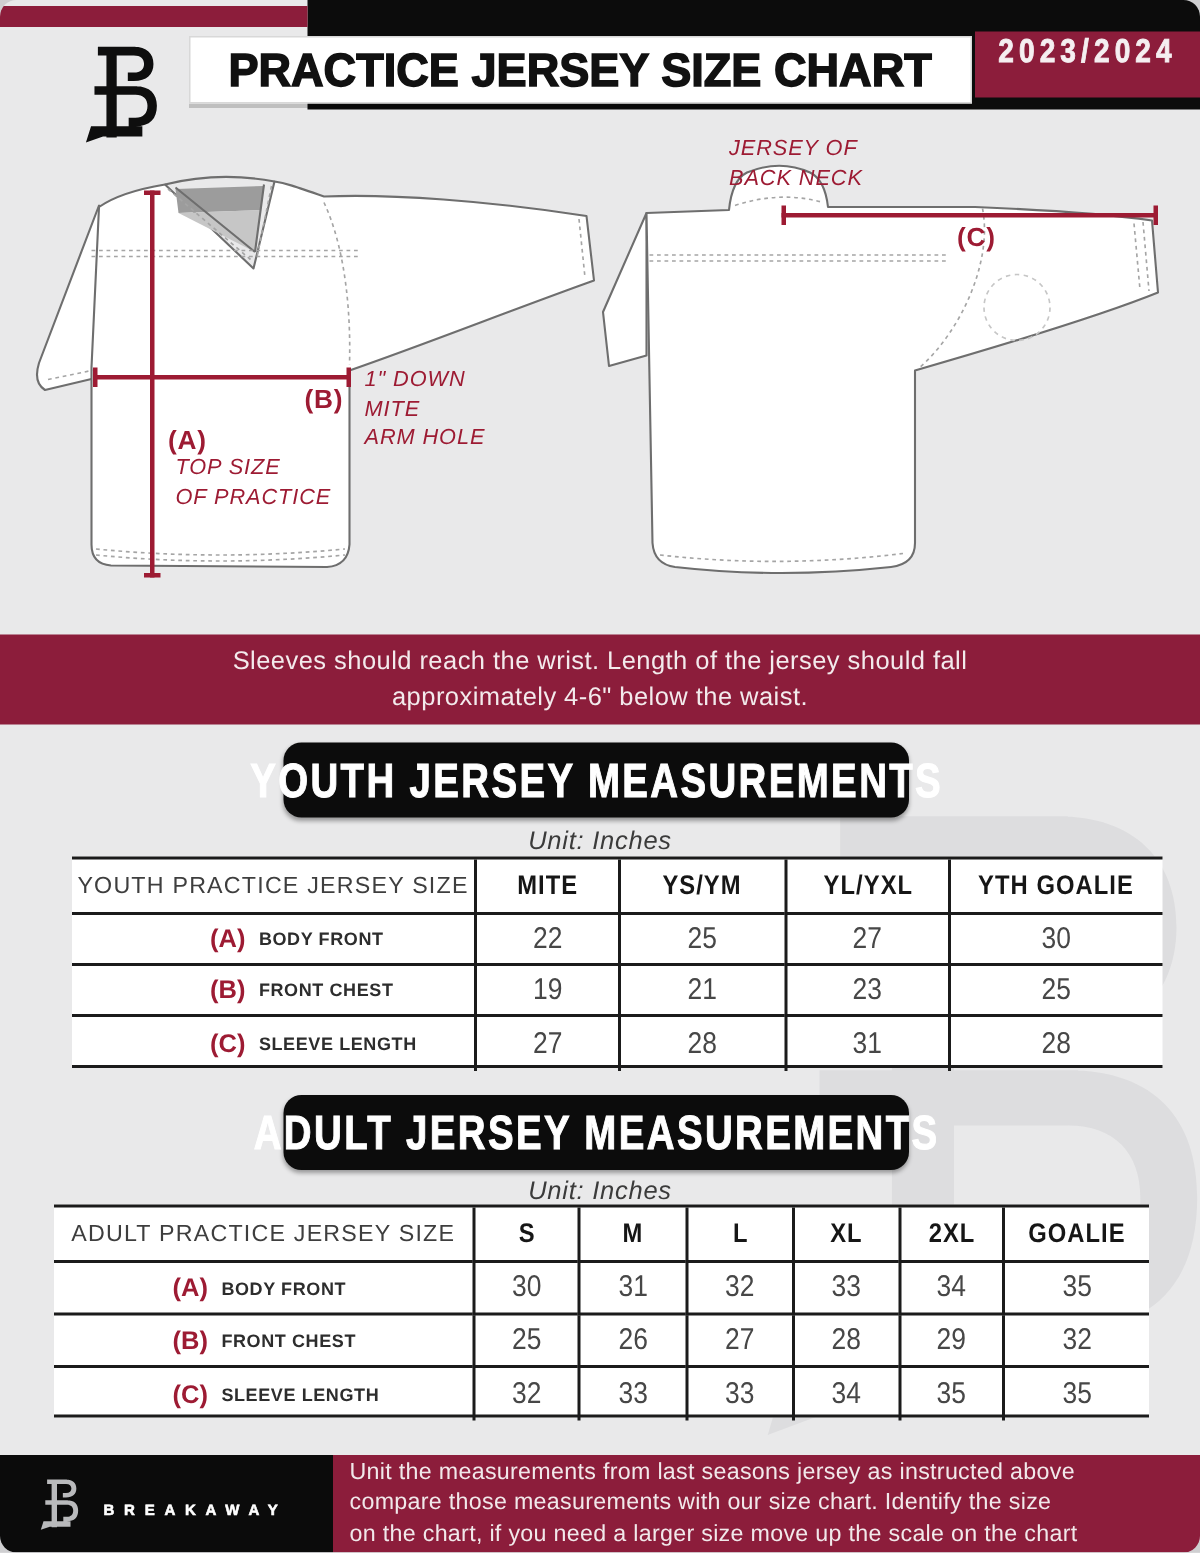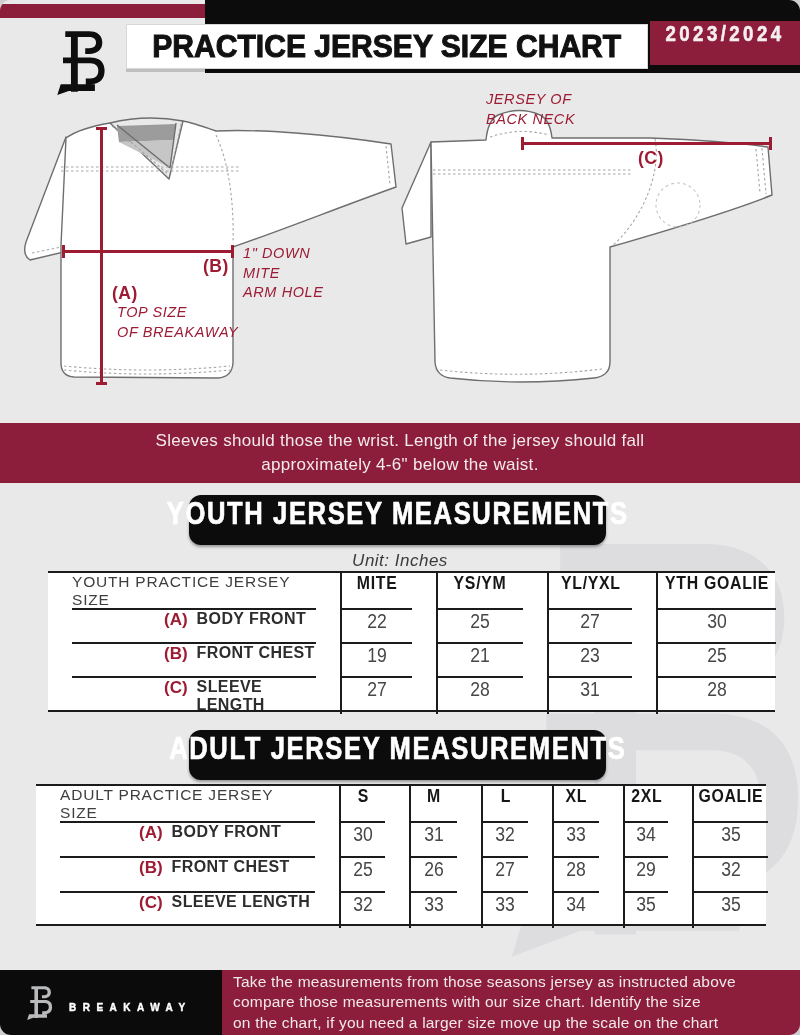--- a/index.html
+++ b/index.html
@@ -49,43 +49,43 @@
   
   .notice {
     left:0; top:423px; width:800px; height:60px; background:var(--maroon);
     display:flex; flex-direction:column; align-items:center; justify-content:center;
     color:#f3eaec; font-size:17px; line-height:24.5px; letter-spacing:0.3px;
   }
 
   
   .pill {
     left:189px; width:417px; height:50px; background:#0c0c0c; border-radius:12px;
-    display:flex; justify-content:center;
+    display:flex; align-items:center; justify-content:center;
     box-shadow:0 2px 3px rgba(0,0,0,0.35);
   }
   .pill-text {
     color:#fff; font-size:32px; font-weight:bold; letter-spacing:2px;
     -webkit-text-stroke:0.7px #fff; transform:scaleX(0.80); white-space:nowrap;
   }
   .unit { width:800px; left:0; text-align:center; font-style:italic; font-size:17px;
           color:#3b3b3b; font-weight:500; letter-spacing:0.5px; }
 
   
   .tbl { position:absolute; display:grid; background:#fff;
          border-top:2px solid var(--bord); border-bottom:2px solid var(--bord); }
-  .tbl > div { display:flex; align-items:flex-start; justify-content:center;
-               border-bottom:2px solid var(--bord);margin-left:24px; }
+  .tbl > div { display:flex; align-items:center; justify-content:center;
+               border-bottom:2px solid var(--bord); }
   .tbl > div.lr { border-bottom:none; }
   .tbl > div.vl { border-left:2px solid var(--bord); }
   .cell-lab { justify-content:flex-start !important; }
   .hl { font-size:15.5px; color:#3e3e3e; letter-spacing:0.8px; }
   .ch { font-size:18px; font-weight:bold; color:#161616; letter-spacing:0.8px; transform:scaleX(0.88); white-space:nowrap; }
   .num { font-size:20px; color:#474747; transform:scaleX(0.88); }
   .rk { font-size:17px; font-weight:bold; color:var(--ann); margin-right:9px; }
-  .rl { font-size:16px; font-weight:600; color:#2d2d2d; letter-spacing:0.4px; }
+  .rl { font-size:12px; font-weight:600; color:#2d2d2d; letter-spacing:0.4px; }
   .tbl-youth .cell-lab { padding-left:92px; }
   .tbl-adult .cell-lab { padding-left:79px; }
   .tbl-youth .hl, .tbl-adult .hl { padding-left:0; }
   .tbl-youth > .cell-lab.hdr, .tbl-adult > .cell-lab.hdr { justify-content:center !important; padding-left:0 !important; }
 
   
   .footer-black { left:0; top:970px; width:222px; height:65px; background:#0b0b0b;
                   display:flex; align-items:center; }
   .logo-footer { position:absolute; left:26px; top:14px; width:30px; height:37px; color:#b9babc; }
   .brand-text { position:absolute; left:69px; top:0; height:75px; display:flex; align-items:center;
@@ -171,38 +171,38 @@
     </g>
   </svg>
 
   <div class="mline-v" style="left:100px;top:127px;height:258px"></div>
   <div class="mline-h" style="left:62px;top:250px;width:172px"></div>
   <div class="mline-h" style="left:521px;top:142px;width:251px"></div>
 
   <div class="ann-key" style="left:112px;top:283px">(A)</div>
   <div class="ann-text" style="left:117px;top:303px">
     <div>TOP SIZE</div>
-    <div>OF BREAKAWAY</div>
+    <div>OF PRACTICE</div>
   </div>
 
   <div class="ann-key" style="left:203px;top:256px">(B)</div>
   <div class="ann-text" style="left:243px;top:244px">
     <div>1" DOWN</div>
     <div>MITE</div>
     <div>ARM HOLE</div>
   </div>
 
   <div class="ann-key" style="left:638px;top:148px">(C)</div>
   <div class="ann-text" style="left:486px;top:90px">
     <div>JERSEY OF</div>
     <div>BACK NECK</div>
   </div>
 
   <div class="abs notice">
-    <div>Sleeves should those the wrist. Length of the jersey should fall</div>
+    <div>Sleeves should reach the wrist. Length of the jersey should fall</div>
     <div>approximately 4-6" below the waist.</div>
   </div>
 
   <div class="abs pill" style="top:495px">
     <span class="pill-text">YOUTH JERSEY MEASUREMENTS</span>
   </div>
   <div class="abs unit" style="top:551px">Unit: Inches</div>
 
   <div class="abs tbl tbl-youth" style="left:48px;top:571px;width:727px;height:141px;grid-template-columns:268px 96px 111px 109px 1fr;grid-template-rows:37px 34px 34px 36px">
     <div class="cell-lab hdr">
@@ -271,21 +271,21 @@
     <div class="vl lr">
         <span class="num">28</span>
       </div>
   </div>
 
   <div class="abs pill" style="top:730px">
     <span class="pill-text">ADULT JERSEY MEASUREMENTS</span>
   </div>
   <div class="abs unit" style="top:784px">Unit: Inches</div>
 
-  <div class="abs tbl tbl-adult" style="left:36px;top:784px;width:730px;height:142px;grid-template-columns:279px 70px 72px 71px 71px 69px 1fr;grid-template-rows:37px 35px 35px 35px">
+  <div class="abs tbl tbl-adult" style="left:36px;top:803px;width:730px;height:142px;grid-template-columns:279px 70px 72px 71px 71px 69px 1fr;grid-template-rows:37px 35px 35px 35px">
     <div class="cell-lab hdr">
         <span class="hl">ADULT PRACTICE JERSEY SIZE</span>
       </div>
     <div class="vl">
         <span class="ch">S</span>
       </div>
     <div class="vl">
         <span class="ch">M</span>
       </div>
     <div class="vl">
@@ -371,18 +371,18 @@
       </div>
   </div>
 
   <div class="abs footer-black">
     <svg class="logo-footer" viewBox="0 0 100 120">
       <use href="#b-logo" fill="currentColor"></use>
     </svg>
     <span class="brand-text">BREAKAWAY</span>
   </div>
   <div class="abs footer-maroon">
-    <div>Take the measurements from those seasons jersey as instructed above</div>
+    <div>Unit the measurements from last seasons jersey as instructed above</div>
     <div>compare those measurements  with our size chart. Identify the size</div>
     <div>on the chart, if you need a larger size move up the scale on the chart</div>
   </div>
 
 </div>
 
 </body></html>

